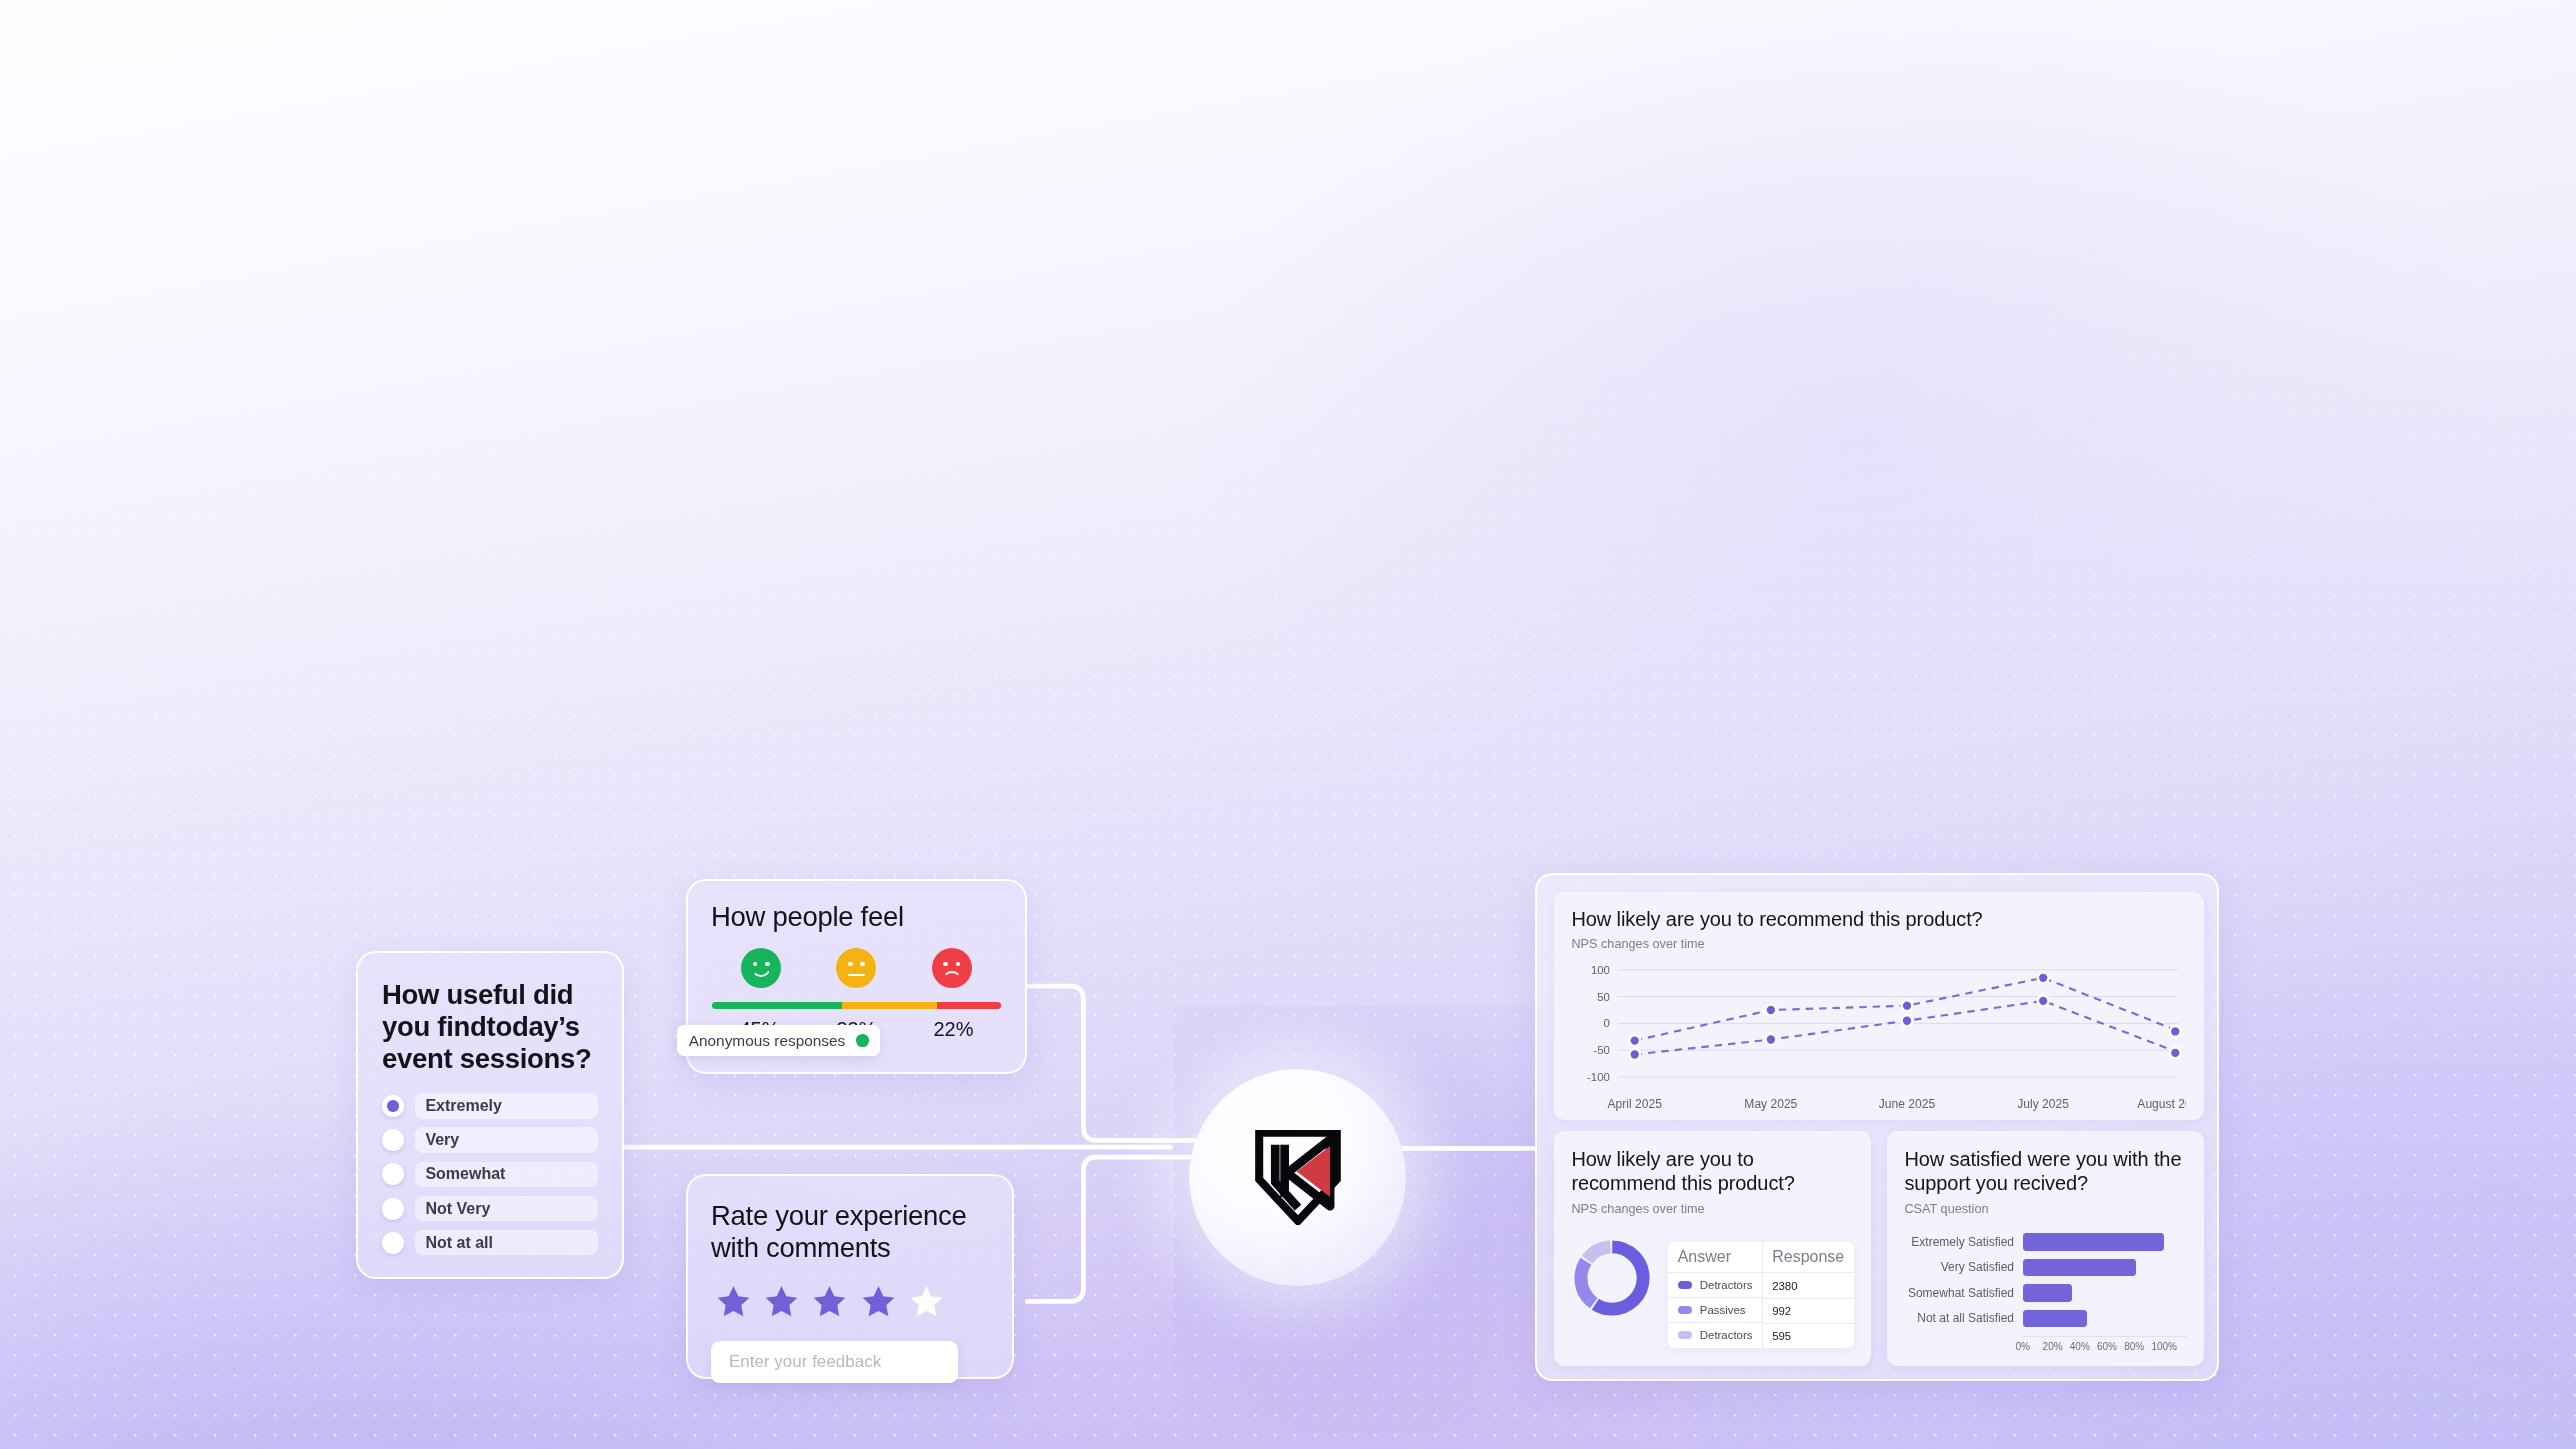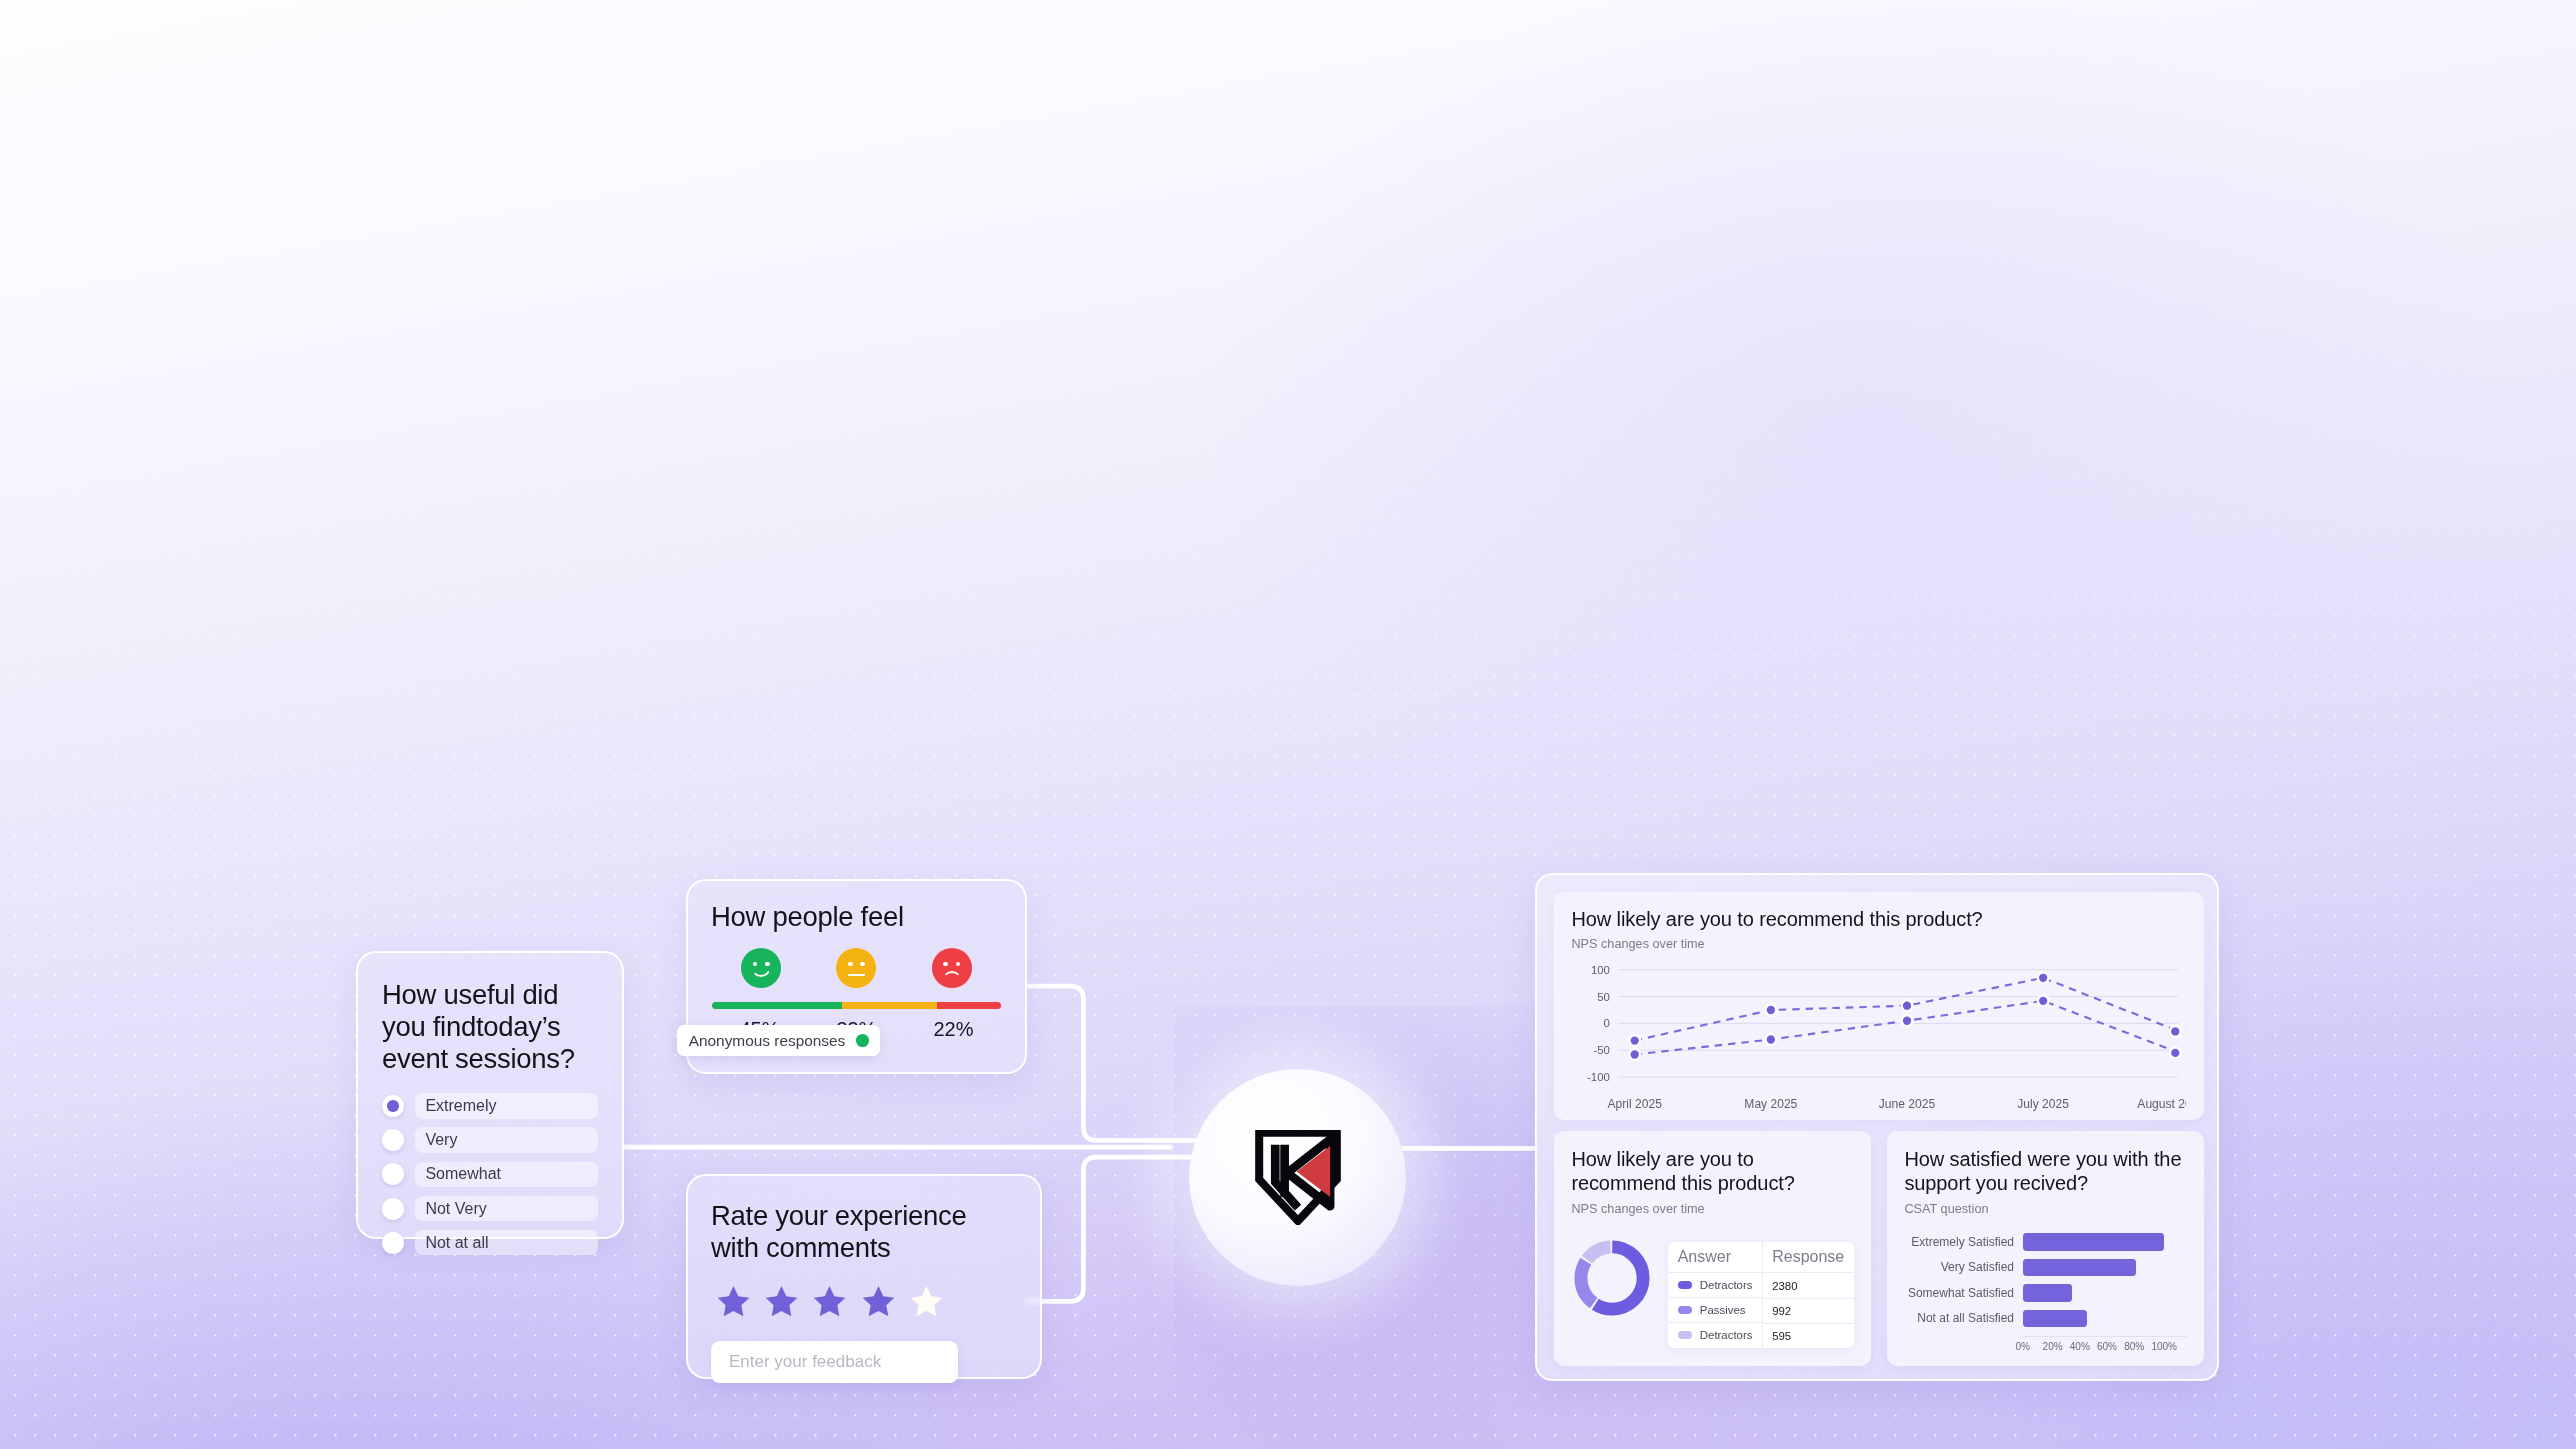--- a/index.html
+++ b/index.html
@@ -44,21 +44,21 @@
     box-shadow: 0 9.4px 29.5px rgba(120,100,200,0.13);
   }
   .qtitle{
     font-size: 27.5px;
     line-height: 1.18;
     color: #14131a;
     letter-spacing: -0.3px;
   }
 
   
-  #card-useful{ left:356px; top:951px; width:268px; height:288px; padding:25.5px 24px 20px 24px; }
+  #card-useful{ left:356px; top:951px; width:268px; height:328px; padding:25.5px 24px 20px 24px;font-weight:bold; }
   #card-useful .qtitle{ margin-bottom:17.4px; }
   .opt-row{ display:flex; align-items:center; gap:10.7px; margin-bottom:8.7px; }
   .radio{
     width:22px; height:22px; border-radius:50%;
     background:#fff; flex:0 0 auto;
     display:flex; align-items:center; justify-content:center;
     box-shadow: 0 2px 4.7px rgba(90,70,170,0.17);
   }
   .radio .dot{ width:11.4px; height:11.4px; border-radius:50%; background:transparent; }
   .radio.selected .dot{ background:#6f5fd6; }
@@ -96,21 +96,21 @@
     position:absolute; left:-10.7px; bottom:16px;
     background:#fff; border-radius:6.7px;
     height:31px; padding:0 11.4px;
     display:flex; align-items:center; gap:10.7px;
     font-size:15.4px; color:#3e3c49;
     box-shadow: 0 3.4px 12px rgba(110,90,190,0.16);
   }
   .anon-pill .gdot{ width:12.7px; height:12.7px; border-radius:50%; background:#16b45f; }
 
   
-  #card-rate{ left:686px; top:1174px; width:356px; height:205px; padding:24px 23px 0 23px; }
+  #card-rate{ left:686px; top:1174px; width:328px; height:205px; padding:24px 23px 0 23px; }
   #card-rate .qtitle{ margin-bottom:17.4px; }
   .stars{ display:flex; gap:9.4px; margin-left:2.7px; }
   .star{ width:39px; height:39px; display:block; }
   .feedback-input{
     margin-top:20px; height:42px; width:247px;
     background:#fff; border-radius:8.7px;
     display:flex; align-items:center; padding-left:18px;
     font-size:17px; color:#b9b7c4;
     box-shadow: 0 3.4px 10.7px rgba(110,90,190,0.11);
   }

